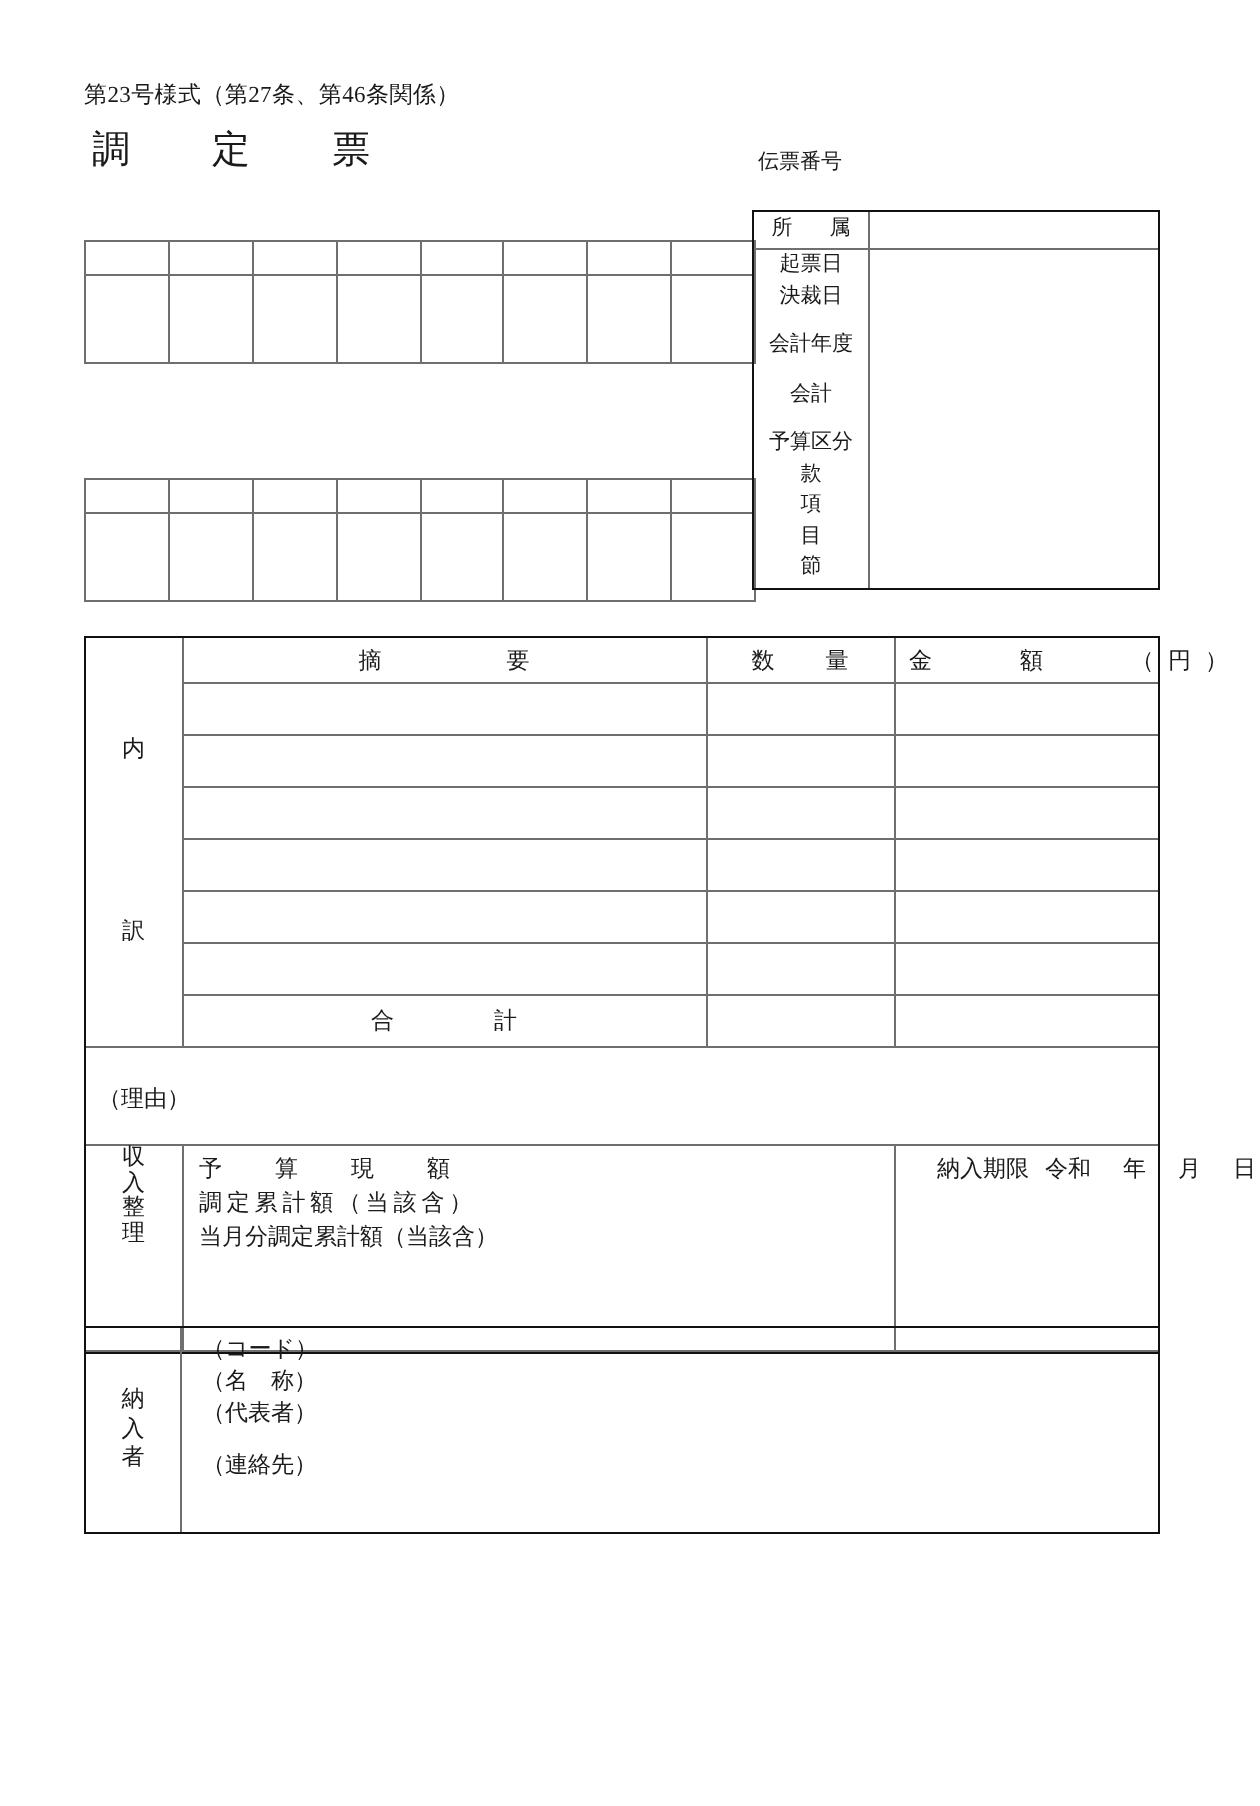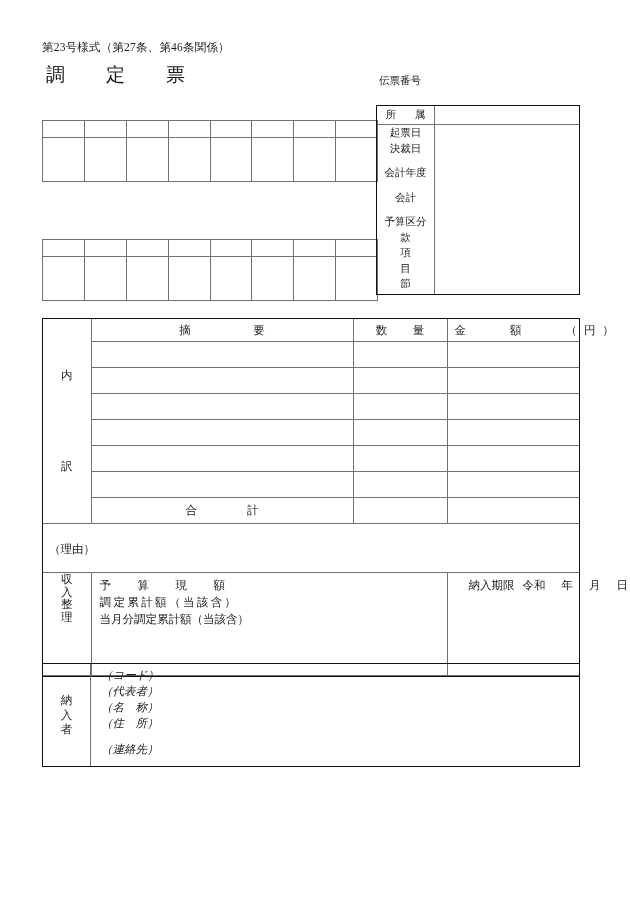--- a/index.html
+++ b/index.html
@@ -206,21 +206,21 @@
     font-size: 11.5px;
     line-height: 1.25;
   }
   #payer-label-col .ch { display: block; }
   #payer-fields {
     flex: 1 1 auto;
     padding: 3px 0 0 10px;
     font-size: 11.5px;
     line-height: 16px;
   }
-  #payer-fields .fl { white-space: nowrap; font-style: italic; }
+  #payer-fields .fl { white-space: nowrap; }
   #payer-fields .gap { height: 10px; }
 </style>
 </head>
 <body>
 
 <div id="form-header">第23号様式（第27条、第46条関係）</div>
 <div id="form-title">調　定　票</div>
 
 <table class="grid" id="acct-table-top">
   <tbody>
@@ -379,19 +379,18 @@
 </div>
 
 <div id="payer-section">
   <div id="payer-label-col">
     <span class="ch">納</span>
     <span class="ch">入</span>
     <span class="ch">者</span>
   </div>
   <div id="payer-fields">
     <div class="fl">（コード）</div>
+    <div class="fl">（名　称）</div>
     <div class="fl">（代表者）</div>
-    <div class="fl">（名　称）</div>
-    <div class="fl">（住　所）</div>
     <div class="gap"></div>
     <div class="fl">（連絡先）</div>
   </div>
 </div>
 
 </body></html>

